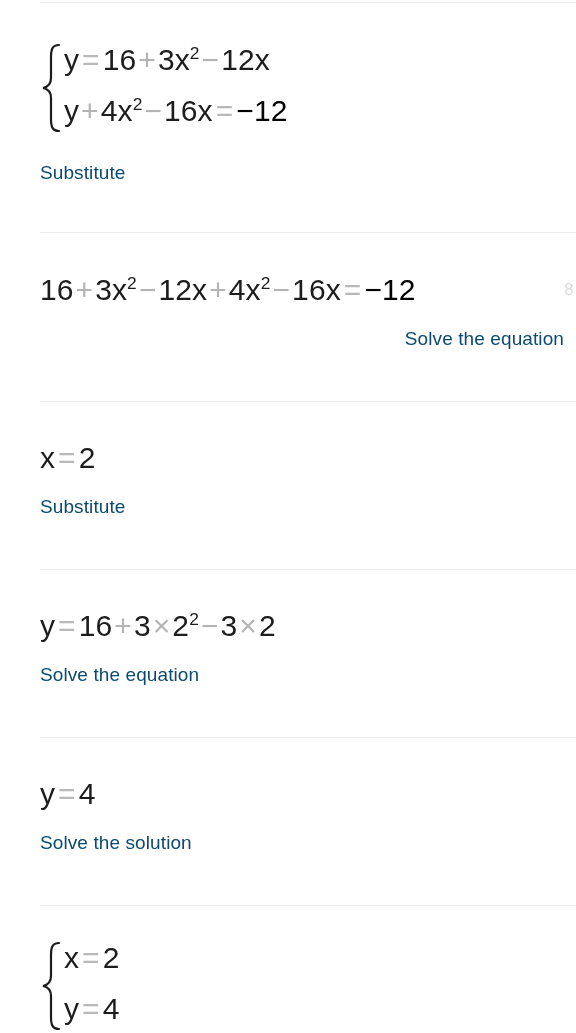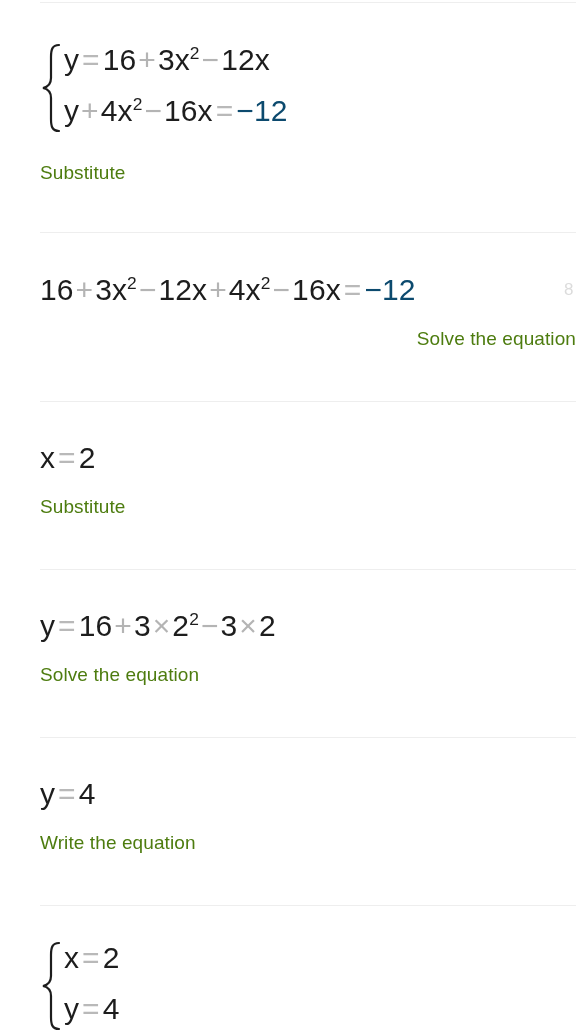--- a/index.html
+++ b/index.html
@@ -29,21 +29,21 @@
     left: 40px;
     right: 0;
     height: 1px;
     background: #eeeeee;
   }
 
   
   .step {
     position: absolute;
     left: 0;
-    right: 0;
+    right: 12px;
     padding-left: 40px;
     box-sizing: border-box;
   }
 
   .expr-row {
     position: relative;
     display: flex;
     align-items: flex-start;
     padding-right: 8px;
   }
@@ -59,21 +59,21 @@
   
   .op {
     color: #b4b4b4;
     padding: 0 2px;
   }
   .eq {
     color: #b9b9b9;
     padding: 0 3px;
   }
   .neg {
-    color: #0c4a6e;
+    color: #000000;
   }
 
   sup {
     font-size: 0.58em;
     vertical-align: super;
     line-height: 0;
   }
 
   
   .system {
@@ -96,21 +96,21 @@
   .system-rows .expr {
     margin: 0;
   }
   .system-rows .expr + .expr {
     margin-top: 14px;
   }
 
   
   .hint {
     font-size: 19px;
-    color: #4d7c0f;
+    color: #0c4a6e;
     letter-spacing: 0.1px;
     white-space: nowrap;
   }
 
   
   .steps-badge {
     position: absolute;
     top: 8px;
     left: 524px;
     font-size: 17px;
@@ -167,21 +167,21 @@
     <div class="expr-row">
       <div class="expr"><span>y</span><span class="eq">=</span><span>16</span><span class="op">+</span><span>3</span><span class="op">×</span><span>2</span><sup>2</sup><span class="op">−</span><span>3</span><span class="op">×</span><span>2</span></div>
     </div>
     <div class="hint" style="margin-top:19px;">Solve the equation</div>
   </div>
 
   <div class="step" style="top:776px;">
     <div class="expr-row">
       <div class="expr"><span>y</span><span class="eq">=</span><span>4</span></div>
     </div>
-    <div class="hint" style="margin-top:19px;">Write the equation</div>
+    <div class="hint" style="margin-top:19px;">Solve the solution</div>
   </div>
 
   <div class="step" style="top:940px;">
     <div class="expr-row">
       <div class="system">
         <span class="brace">
           <svg width="22" height="92" viewBox="0 0 22 92" aria-hidden="true">
             <path d="M19 3 C12 3 11 8 11 15 L11 36 C11 42 8 45 3 46 C8 47 11 50 11 56 L11 77 C11 84 12 89 19 89" fill="none" stroke="#1d1d1d" stroke-width="2.2" stroke-linecap="round"></path>
           </svg>
         </span>

